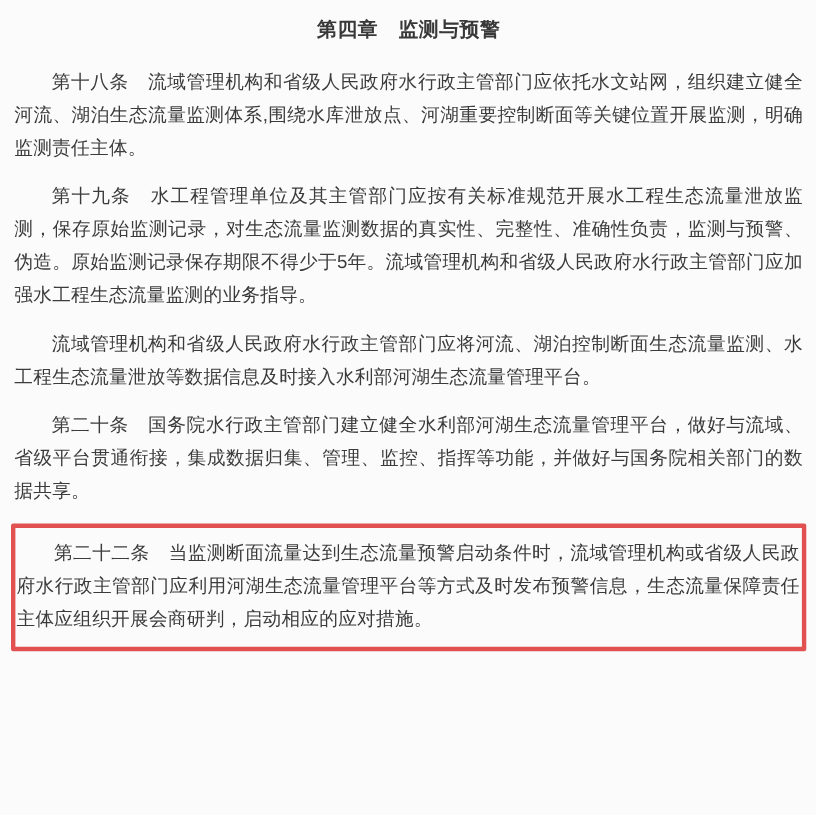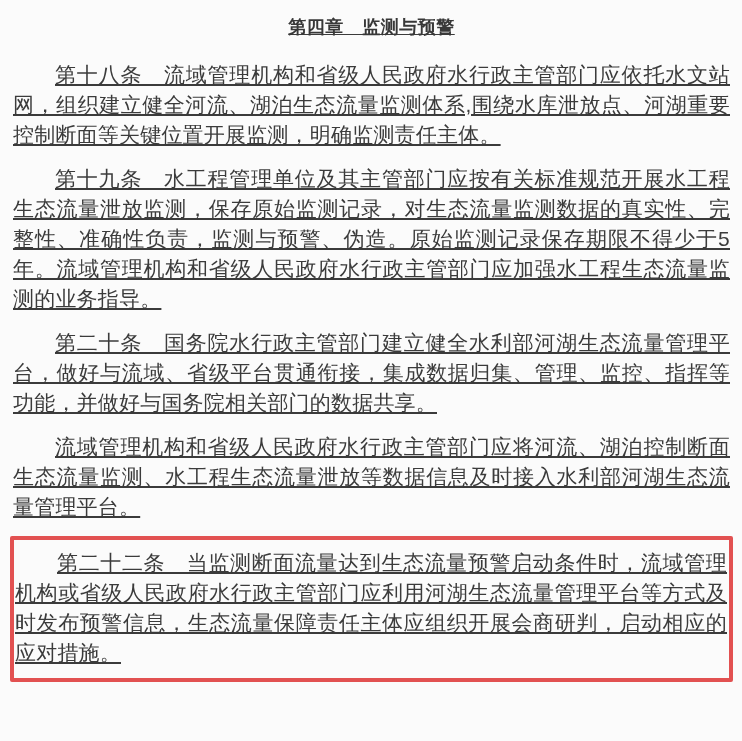--- a/index.html
+++ b/index.html
@@ -14,35 +14,34 @@
     font-family: "Liberation Sans", sans-serif;
     overflow: hidden;
   }
 
   .page {
     width: 742px;
     height: 622px;
     padding: 13px 12px 0 13px;
     background: #fbfbfb;
     color: #3b3b3b;
-    text-decoration: underline;
   }
 
   .chapter-title {
     text-align: center;
     font-size: 18px;
     font-weight: 600;
     line-height: 28px;
     margin-bottom: 19px;
     letter-spacing: 0.5px;
     color: #383838;
   }
 
   .para {
-    font-size: 21px;
+    font-size: 17px;
     line-height: 30px;
     text-indent: 2em;
     text-align: justify;
     margin-bottom: 14px;
     font-weight: 400;
     letter-spacing: 0.2px;
   }
 
   .highlight-box {
     border: 4px solid #e25151;
@@ -61,22 +60,22 @@
 
 <div class="page">
 
   <h1 class="chapter-title">第四章　监测与预警</h1>
 
   <p class="para">第十八条　流域管理机构和省级人民政府水行政主管部门应依托水文站网，组织建立健全河流、湖泊生态流量监测体系,围绕水库泄放点、河湖重要控制断面等关键位置开展监测，明确监测责任主体。</p>
 
   <p class="para">第十九条　水工程管理单位及其主管部门应按有关标准规范开展水工程生态流量泄放监测，保存原始监测记录，对生态流量监测数据的真实性、完整性、准确性负责，监测与预警、伪造。原始监测记录保存期限不得少于5年。流域管理机构和省级人民政府水行政主管部门应加强水工程生态流量监测的业务指导。</p>
 
 
+  <p class="para">流域管理机构和省级人民政府水行政主管部门应将河流、湖泊控制断面生态流量监测、水工程生态流量泄放等数据信息及时接入水利部河湖生态流量管理平台。</p>
+
   <p class="para">第二十条　国务院水行政主管部门建立健全水利部河湖生态流量管理平台，做好与流域、省级平台贯通衔接，集成数据归集、管理、监控、指挥等功能，并做好与国务院相关部门的数据共享。</p>
-
-  <p class="para">流域管理机构和省级人民政府水行政主管部门应将河流、湖泊控制断面生态流量监测、水工程生态流量泄放等数据信息及时接入水利部河湖生态流量管理平台。</p>
 
 
   <div class="highlight-box">
     <p class="para">第二十二条　当监测断面流量达到生态流量预警启动条件时，流域管理机构或省级人民政府水行政主管部门应利用河湖生态流量管理平台等方式及时发布预警信息，生态流量保障责任主体应组织开展会商研判，启动相应的应对措施。</p>
   </div>
 
 </div>
 
 </body></html>

